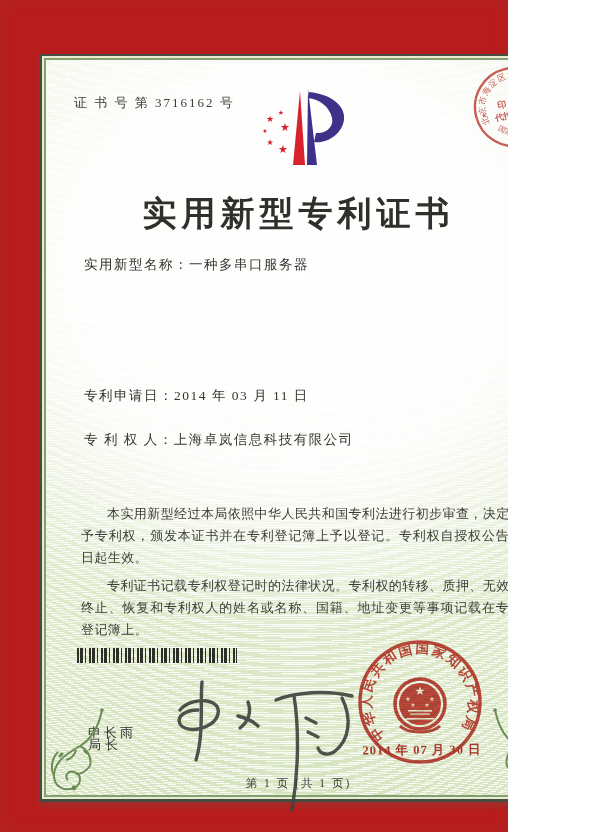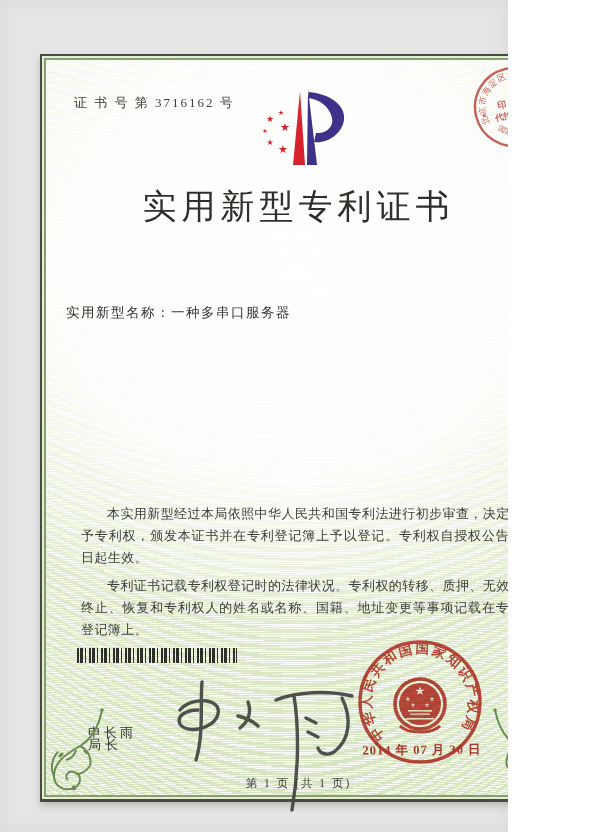--- a/index.html
+++ b/index.html
@@ -1,37 +1,37 @@
 <!DOCTYPE html>
 <html><head>
 <meta charset="utf-8">
 <style>
   html,body{margin:0;padding:0;background:#ffffff;}
   .photo{
     position:relative;width:508px;height:832px;overflow:hidden;
-    background:#e5e5e5;
+    background:#b91c1c;
     box-shadow:inset 0 0 18px rgba(120,120,115,.10);
     font-family:"Liberation Serif","DejaVu Serif",serif;
     color:#33362f;
   }
   .cert{
     position:absolute;left:40px;top:54px;width:517px;height:748px;box-sizing:border-box;
     border:2px solid #454c41;border-bottom-width:3px;
     box-shadow:inset 0 0 0 2px #eaecd2, inset 0 0 0 4px #84a071, 0 4px 7px rgba(95,100,85,.30);
     background:
       radial-gradient(ellipse 92% 56% at 49% 29%, rgba(255,255,255,.97) 0%, rgba(255,255,255,.88) 48%, rgba(255,255,255,.35) 72%, rgba(255,255,255,0) 88%),
       repeating-radial-gradient(ellipse 1600px 600px at 50% 128%, rgba(255,255,255,.85) 0 1.6px, rgba(255,255,255,0) 1.6px 6px),
       repeating-radial-gradient(ellipse 1800px 700px at 35% -38%, rgba(255,255,255,.45) 0 1.4px, rgba(255,255,255,0) 1.4px 7px),
       linear-gradient(180deg,#f0f4e4 0%,#e7eed6 45%,#dde9c9 75%,#d7e4c0 100%);
   }
   .cert-number{position:absolute;left:32px;top:38px;font-size:13px;letter-spacing:2px;color:#3b3e37;}
   .logo{position:absolute;left:212px;top:33px;width:94px;height:80px;}
   .tax-stamp{position:absolute;left:430px;top:9px;width:84px;height:84px;transform:rotate(-14deg);opacity:.85;mix-blend-mode:multiply;}
-  .title{position:absolute;left:0;top:128px;width:100%;text-align:center;font-size:34px;font-weight:400;letter-spacing:5px;color:#2e312b;}
-  .field{position:absolute;left:24px;font-size:13.5px;letter-spacing:1.5px;color:#33362f;white-space:nowrap;margin-top:48px;}
+  .title{position:absolute;left:0;top:135px;width:100%;text-align:center;font-size:34px;font-weight:700;letter-spacing:5px;color:#2e312b;}
+  .field{position:absolute;left:42px;font-size:13.5px;letter-spacing:1.5px;color:#33362f;white-space:nowrap;}
   .f0{top:200px}.f1{top:245px}.f2{top:289px}.f3{top:331px}.f4{top:375px}.f5{top:418px}
   .paragraphs{position:absolute;left:32px;top:440px;width:456px;font-size:13px;line-height:21.8px;text-align:justify;color:#3b3e37;letter-spacing:.4px;}
   .paragraphs p{margin:7px;text-indent:2em;}
   .barcode{
     position:absolute;left:35px;top:592px;width:160px;height:15px;opacity:.88;
     background:repeating-linear-gradient(90deg,#15150f 0 1.6px,transparent 1.6px 3.4px,#15150f 3.4px 6.4px,transparent 6.4px 7.6px,#15150f 7.6px 8.6px,transparent 8.6px 12px);
   }
   .director-title{position:absolute;left:46px;top:680px;font-size:13px;letter-spacing:4px;color:#2f322c;}
   .director-name{position:absolute;left:46px;top:668px;font-size:13px;letter-spacing:3px;color:#2f322c;}
   .signature{position:absolute;left:116px;top:612px;width:210px;height:150px;pointer-events:none;}
@@ -77,20 +77,22 @@
       <text font-size="7.4" fill="currentColor" letter-spacing="0.3"><textPath href="#tp-bot">国家知识产权局</textPath></text>
       <text x="8" y="45" font-size="6.5" fill="currentColor">★</text>
       <text x="69" y="45" font-size="6.5" fill="currentColor">★</text>
       <text x="42" y="40" font-size="9" text-anchor="middle" fill="currentColor" font-weight="bold">印 花 税</text>
       <text x="42" y="51.5" font-size="8.4" text-anchor="middle" fill="currentColor" font-weight="bold">代扣专用章</text>
     </svg>
 
     <div class="title">实用新型专利证书</div>
 
     <div class="field f0"><span>实用新型名称：</span><span>一种多串口服务器</span></div>
+    <div class="field f3"><span>专利申请日：</span><span>2014 年 03 月 11 日</span></div>
+    <div class="field f4"><span>专 利 权 人：</span><span>上海卓岚信息科技有限公司</span></div>
 
     <div class="paragraphs">
       <p>本实用新型经过本局依照中华人民共和国专利法进行初步审查，决定授予专利权，颁发本证书并在专利登记簿上予以登记。专利权自授权公告之日起生效。</p>
       <p>专利证书记载专利权登记时的法律状况。专利权的转移、质押、无效、终止、恢复和专利权人的姓名或名称、国籍、地址变更等事项记载在专利登记簿上。</p>
     </div>
 
     <div class="barcode"></div>
 
     <div class="director-title">局长</div>
     <div class="director-name">申长雨</div>

